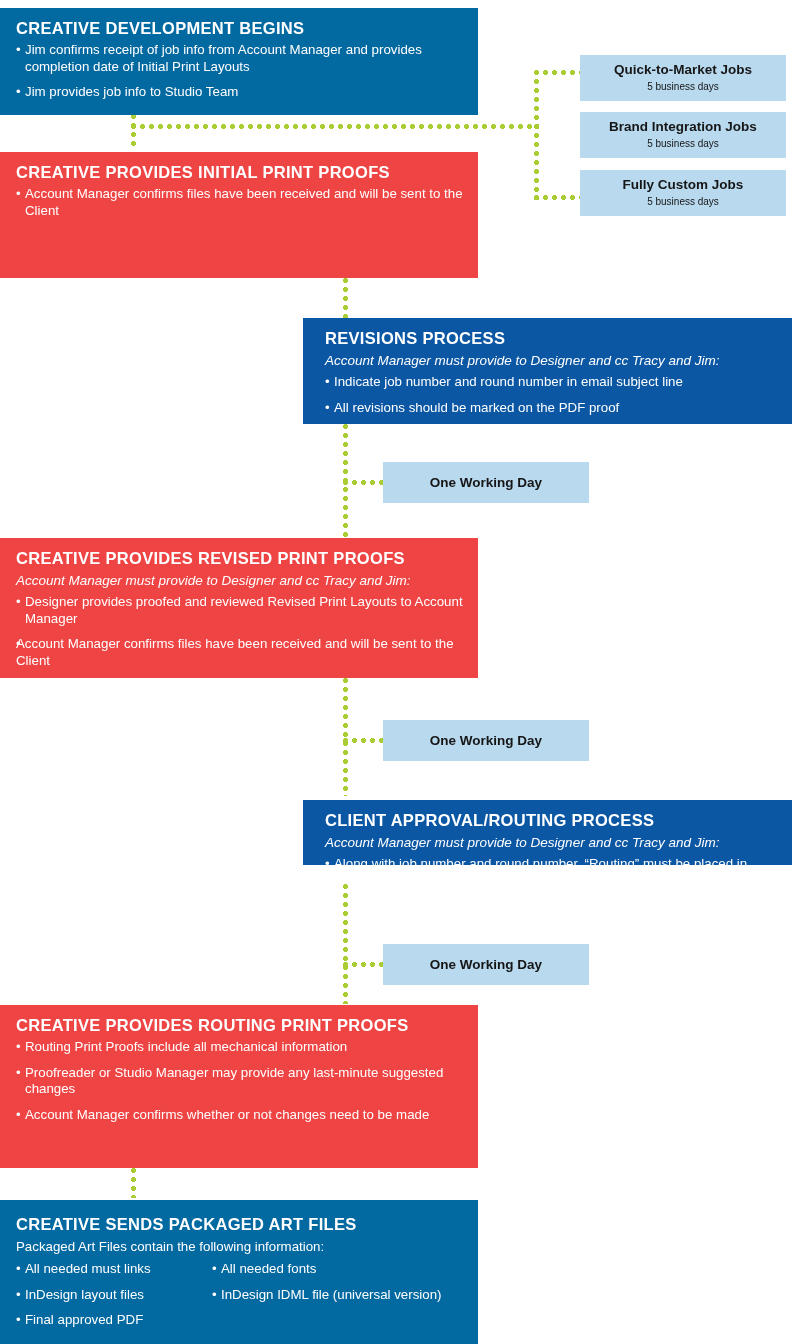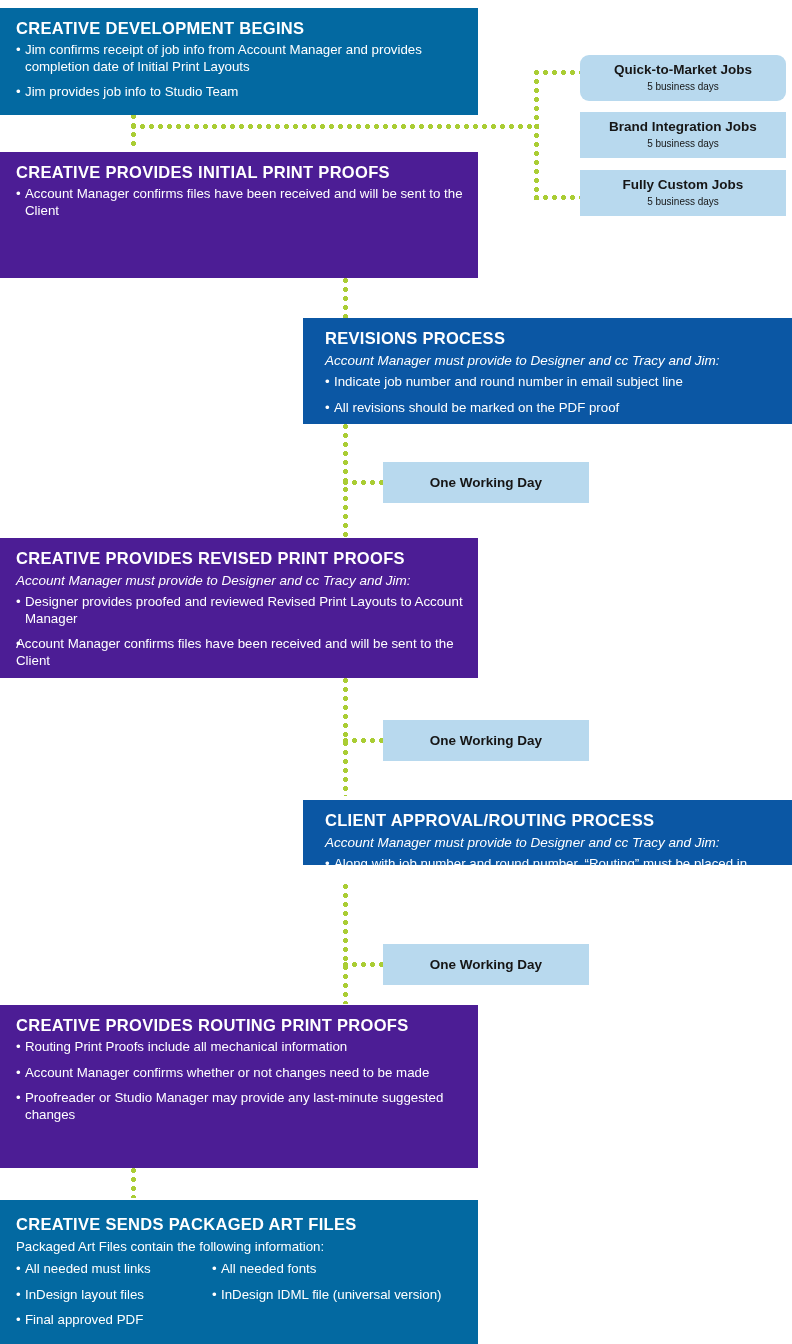--- a/index.html
+++ b/index.html
@@ -74,21 +74,21 @@
   .proc li.nohang {
     padding-left: 9px;
     text-indent: 0;
   }
   .proc li.nohang .wrapflat {
     display: block;
     margin-left: -9px;
   }
 
   .green-dark { background: #0369a1; }
-  .green-light { background: #4c1d95; }
+  .green-light { background: #ef4444; }
   .blue-dark  { background: #0b57a4; }
 
   
   .indent-bullets { margin-left: 18px; }
 
   
   .info {
     background: #b8d9ee;
     color: #161616;
     display: flex;
@@ -157,21 +157,21 @@
   <div class="dotv" style="left:131px; top:1168px; height:30px;"></div>
 
   <div class="box proc green-dark" style="left:0px; top:8px; width:478px; height:107px;">
     <div class="title">CREATIVE DEVELOPMENT BEGINS</div>
     <ul>
       <li>Jim confirms receipt of job info from Account Manager and provides completion date of Initial Print Layouts</li>
       <li>Jim provides job info to Studio Team</li>
     </ul>
   </div>
 
-  <div class="box info" style="left:580px; top:55px; width:206px; height:46px;border-radius:9px;">
+  <div class="box info" style="left:580px; top:55px; width:206px; height:46px;">
     <div class="info-stack">
       <div class="l1">Quick-to-Market Jobs</div>
       <div class="l2">5 business days</div>
     </div>
   </div>
 
   <div class="box info" style="left:580px; top:112px; width:206px; height:46px;">
     <div class="info-stack">
       <div class="l1">Brand Integration Jobs</div>
       <div class="l2">5 business days</div>
@@ -229,22 +229,22 @@
   </div>
 
   <div class="box info" style="left:383px; top:944px; width:206px; height:41px;">
     <div class="owd">One Working Day</div>
   </div>
 
   <div class="box proc green-light" style="left:0px; top:1005px; width:478px; height:163px;">
     <div class="title">CREATIVE PROVIDES ROUTING PRINT PROOFS</div>
     <ul>
       <li>Routing Print Proofs include all mechanical information</li>
+      <li>Proofreader or Studio Manager may provide any last-minute suggested changes</li>
       <li>Account Manager confirms whether or not changes need to be made</li>
-      <li>Proofreader or Studio Manager may provide any last-minute suggested changes</li>
     </ul>
   </div>
 
   <div class="box proc green-dark" style="left:0px; top:1200px; width:478px; height:144px; padding-top:14px;">
     <div class="title">CREATIVE SENDS PACKAGED ART FILES</div>
     <div class="lead">Packaged Art Files contain the following information:</div>
     <div class="cols">
       <ul class="col-a">
         <li>All needed must links</li>
         <li>InDesign layout files</li>

